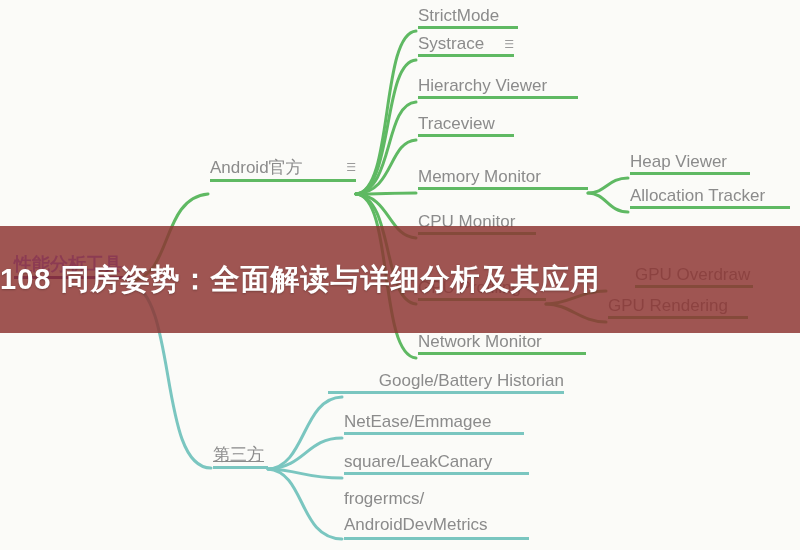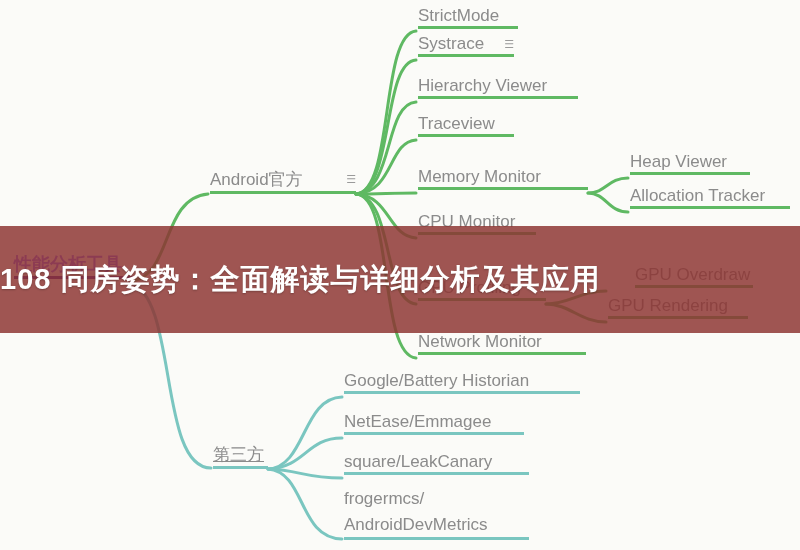--- a/index.html
+++ b/index.html
@@ -67,21 +67,21 @@
     <path class="edge teal" d="M268,469 C306,467 302,398 342,397"></path>
     <path class="edge teal" d="M268,469 C306,467 306,438 342,438"></path>
     <path class="edge teal" d="M268,469 C300,470 304,478 342,478"></path>
     <path class="edge teal" d="M268,469 C306,472 298,538 342,539"></path>
   </svg>
 
   <div class="node root" style="left:14px;top:252px;width:120px;">
     <span>性能分析工具</span>
   </div>
 
-  <div class="node u-green" style="left:210px;top:168px;width:146px;gap:24px;">
+  <div class="node u-green" style="left:210px;top:156px;width:146px;gap:24px;">
     <span>Android官方</span>
     <span class="notes-icon">☰</span>
   </div>
 
   <div class="node u-green" style="left:418px;top:6px;width:100px;">
     <span>StrictMode</span>
   </div>
   <div class="node u-green" style="left:418px;top:34px;width:96px;">
     <span>Systrace</span>
     <span class="notes-icon">☰</span>
@@ -116,21 +116,21 @@
     <span>GPU Overdraw</span>
   </div>
   <div class="node u-green" style="left:608px;top:296px;width:140px;">
     <span>GPU Rendering</span>
   </div>
 
   <div class="node u-teal" style="left:213px;top:443px;width:55px;text-decoration:underline;">
     <span>第三方</span>
   </div>
 
-  <div class="node u-teal" style="left:344px;top:371px;width:236px;">
+  <div class="node u-teal" style="left:328px;top:371px;width:236px;justify-content:flex-end;">
     <span>Google/Battery Historian</span>
   </div>
   <div class="node u-teal" style="left:344px;top:412px;width:180px;">
     <span>NetEase/Emmagee</span>
   </div>
   <div class="node u-teal" style="left:344px;top:452px;width:185px;">
     <span>square/LeakCanary</span>
   </div>
   <div class="node u-teal two-line" style="left:344px;top:486px;width:185px;">
     <div>frogermcs/</div>

